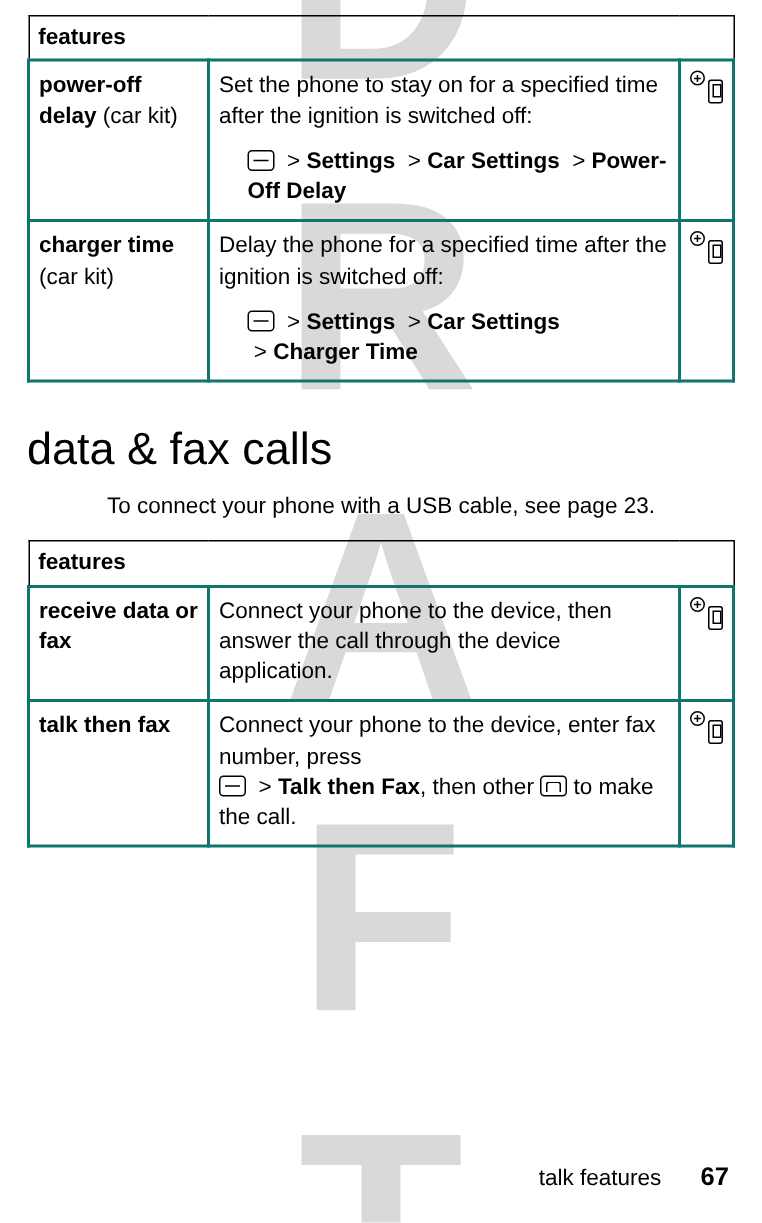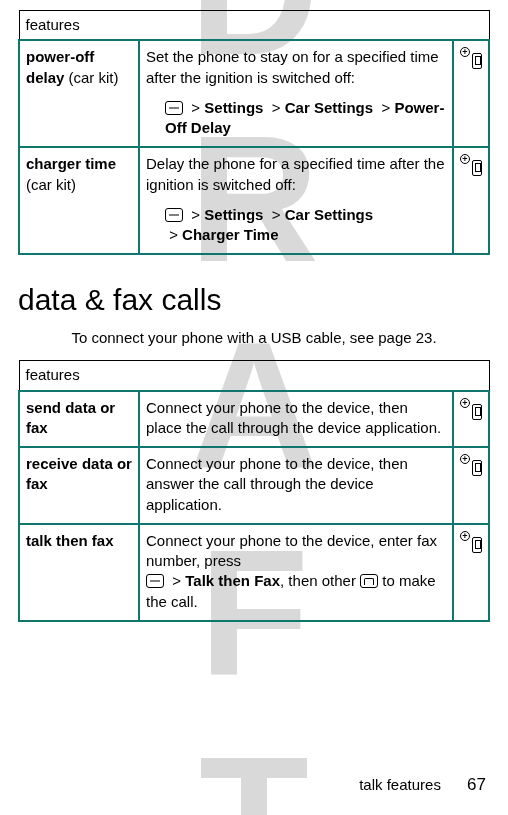--- a/index.html
+++ b/index.html
@@ -29,21 +29,21 @@
   table.feat {
     width: 100%;
     border-collapse: collapse;
     font-size: 15px;
     line-height: 1.35;
   }
   table.feat th {
     text-align: left;
     border: 1px solid #000;
     padding: 4px 6px;
-    font-weight: normal;
+    font-weight: bold;
     font-size: 15px;
   }
   table.feat td {
     border: 2px solid #0f766e;
     padding: 6px 6px 8px 6px;
     vertical-align: top;
   }
   .fname { width: 120px; }
   .fname b { font-weight: bold; }
   .ficon { width: 30px; text-align: center; vertical-align: top; }
@@ -121,21 +121,21 @@
     margin-bottom: 14px;
     text-align: center;
   }
   .footer {
     position: absolute;
     bottom: 20px;
     right: 22px;
     font-size: 15px;
   }
   .footer .pg {
-    font-weight: normal;
+    font-weight: bold;
     font-size: 17px;
     margin-left: 22px;
   }
   .condensed { font-family: 'Arial Narrow', Arial, sans-serif; font-stretch: condensed; }
 </style>
 </head>
 <body>
 
 <div class="watermark">DRAFT</div>
 
@@ -191,33 +191,20 @@
 
   <h2 class="section">data &amp; fax calls</h2>
   <p class="intro">To connect your phone with a USB cable, see page 23.</p>
 
   <table class="feat">
     <tbody>
         <tr>
           <th colspan="3">features</th>
         </tr>
 
-    <tr>
-      <td class="fname">
-        <b>send data or fax</b><span></span>
-      </td>
-      <td>
-        <span>Connect your phone to the device, then place the call through the device application.</span>
-      </td>
-      <td class="ficon">
-        <span class="plus-phone">
-          <span class="plus">+</span><span class="phone"></span>
-        </span>
-      </td>
-    </tr>
 
     <tr>
       <td class="fname">
         <b>receive data or fax</b><span></span>
       </td>
       <td>
         <span>Connect your phone to the device, then answer the call through the device application.</span>
       </td>
       <td class="ficon">
         <span class="plus-phone">

